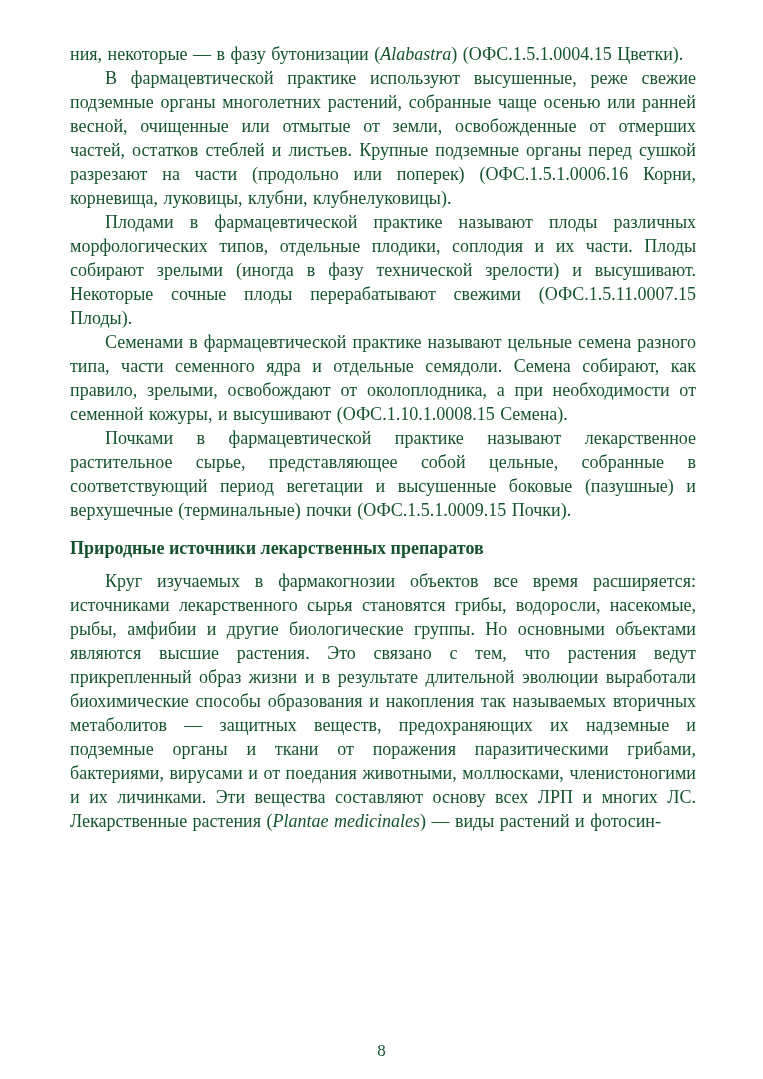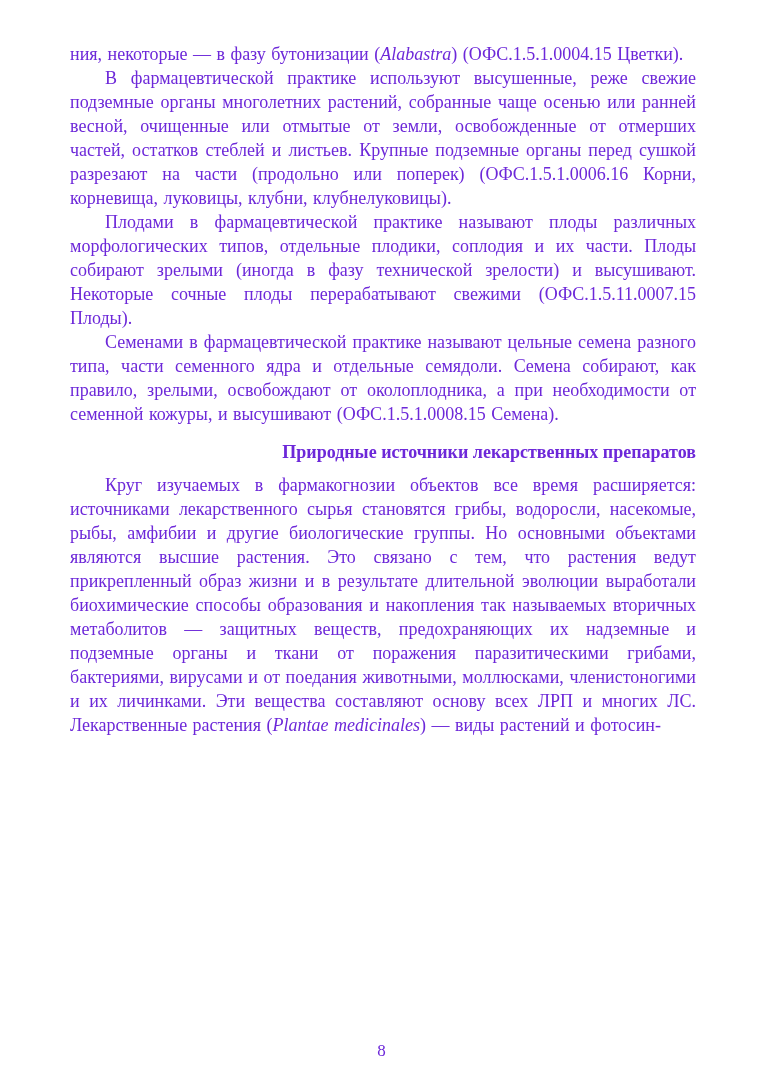--- a/index.html
+++ b/index.html
@@ -8,21 +8,21 @@
     padding: 0;
     background: #ffffff;
   }
   .page {
     position: relative;
     width: 763px;
     height: 1079px;
     background: #ffffff;
     overflow: hidden;
     font-family: "Liberation Serif", "DejaVu Serif", serif;
-    color: #6d28d9;
+    color: #14532d;
   }
   .text-block {
     position: absolute;
     top: 42px;
     left: 70px;
     width: 626px;
   }
   .para {
     margin: 0;
     font-size: 18px;
@@ -35,21 +35,21 @@
     text-indent: 0;
   }
   .para em {
     font-style: italic;
   }
   .section-heading {
     margin: 14px 0 9px 0;
     font-size: 18px;
     line-height: 24px;
     font-weight: bold;
-    text-align: right;
+    text-align: left;
     text-indent: 0;
   }
   .page-footer {
     position: absolute;
     bottom: 18px;
     left: 0;
     width: 100%;
     text-align: center;
     font-size: 17px;
     line-height: 20px;
@@ -61,22 +61,23 @@
 <div class="page">
   <div class="text-block">
 
     <p class="para no-indent"><span>ния, некоторые — в фазу бутонизации (</span><em>Alabastra</em><span>) (ОФС.1.5.1.0004.15 Цветки).</span></p>
 
 
     <p class="para">В фармацевтической практике используют высушенные, реже свежие подземные органы многолетних растений, собранные чаще осенью или ранней весной, очищенные или отмытые от земли, освобожденные от отмерших частей, остатков стеблей и листьев. Крупные подземные органы перед сушкой разрезают на части (продольно или поперек) (ОФС.1.5.1.0006.16 Корни, корневища, луковицы, клубни, клубнелуковицы).</p>
 
     <p class="para">Плодами в фармацевтической практике называют плоды различных морфологических типов, отдельные плодики, соплодия и их части. Плоды собирают зрелыми (иногда в фазу технической зрелости) и высушивают. Некоторые сочные плоды перерабатывают свежими (ОФС.1.5.11.0007.15 Плоды).</p>
 
-    <p class="para">Семенами в фармацевтической практике называют цельные семена разного типа, части семенного ядра и отдельные семядоли. Семена собирают, как правило, зрелыми, освобождают от околоплодника, а при необходимости от семенной кожуры, и высушивают (ОФС.1.5.1.0008.15 Семена).</p>
+    <p class="para">Семенами в фармацевтической практике называют цельные семена разного типа, части семенного ядра и отдельные семядоли. Семена собирают, как правило, зрелыми, освобождают от околоплодника, а при необходимости от семенной кожуры, и высушивают (ОФС.1.10.1.0008.15 Семена).</p>
 
+    <p class="para">Почками в фармацевтической практике называют лекарственное растительное сырье, представляющее собой цельные, собранные в соответствующий период вегетации и высушенные боковые (пазушные) и верхушечные (терминальные) почки (ОФС.1.5.1.0009.15 Почки).</p>
 
     <h2 class="section-heading">Природные источники лекарственных препаратов</h2>
 
     <p class="para"><span>Круг изучаемых в фармакогнозии объектов все время расширяется: источниками лекарственного сырья становятся грибы, водоросли, насекомые, рыбы, амфибии и другие биологические группы. Но основными объектами являются высшие растения. Это связано с тем, что растения ведут прикрепленный образ жизни и в результате длительной эволюции выработали биохимические способы образования и накопления так называемых вторичных метаболитов — защитных веществ, предохраняющих их надземные и подземные органы и ткани от поражения паразитическими грибами, бактериями, вирусами и от поедания животными, моллюсками, членистоногими и их личинками. Эти вещества составляют основу всех ЛРП и многих ЛС. Лекарственные растения (</span><em>Plantae medicinales</em><span>) — виды растений и фотосин-</span></p>
 
   </div>
 
   <div class="page-footer">
     <span>8</span>
   </div>

